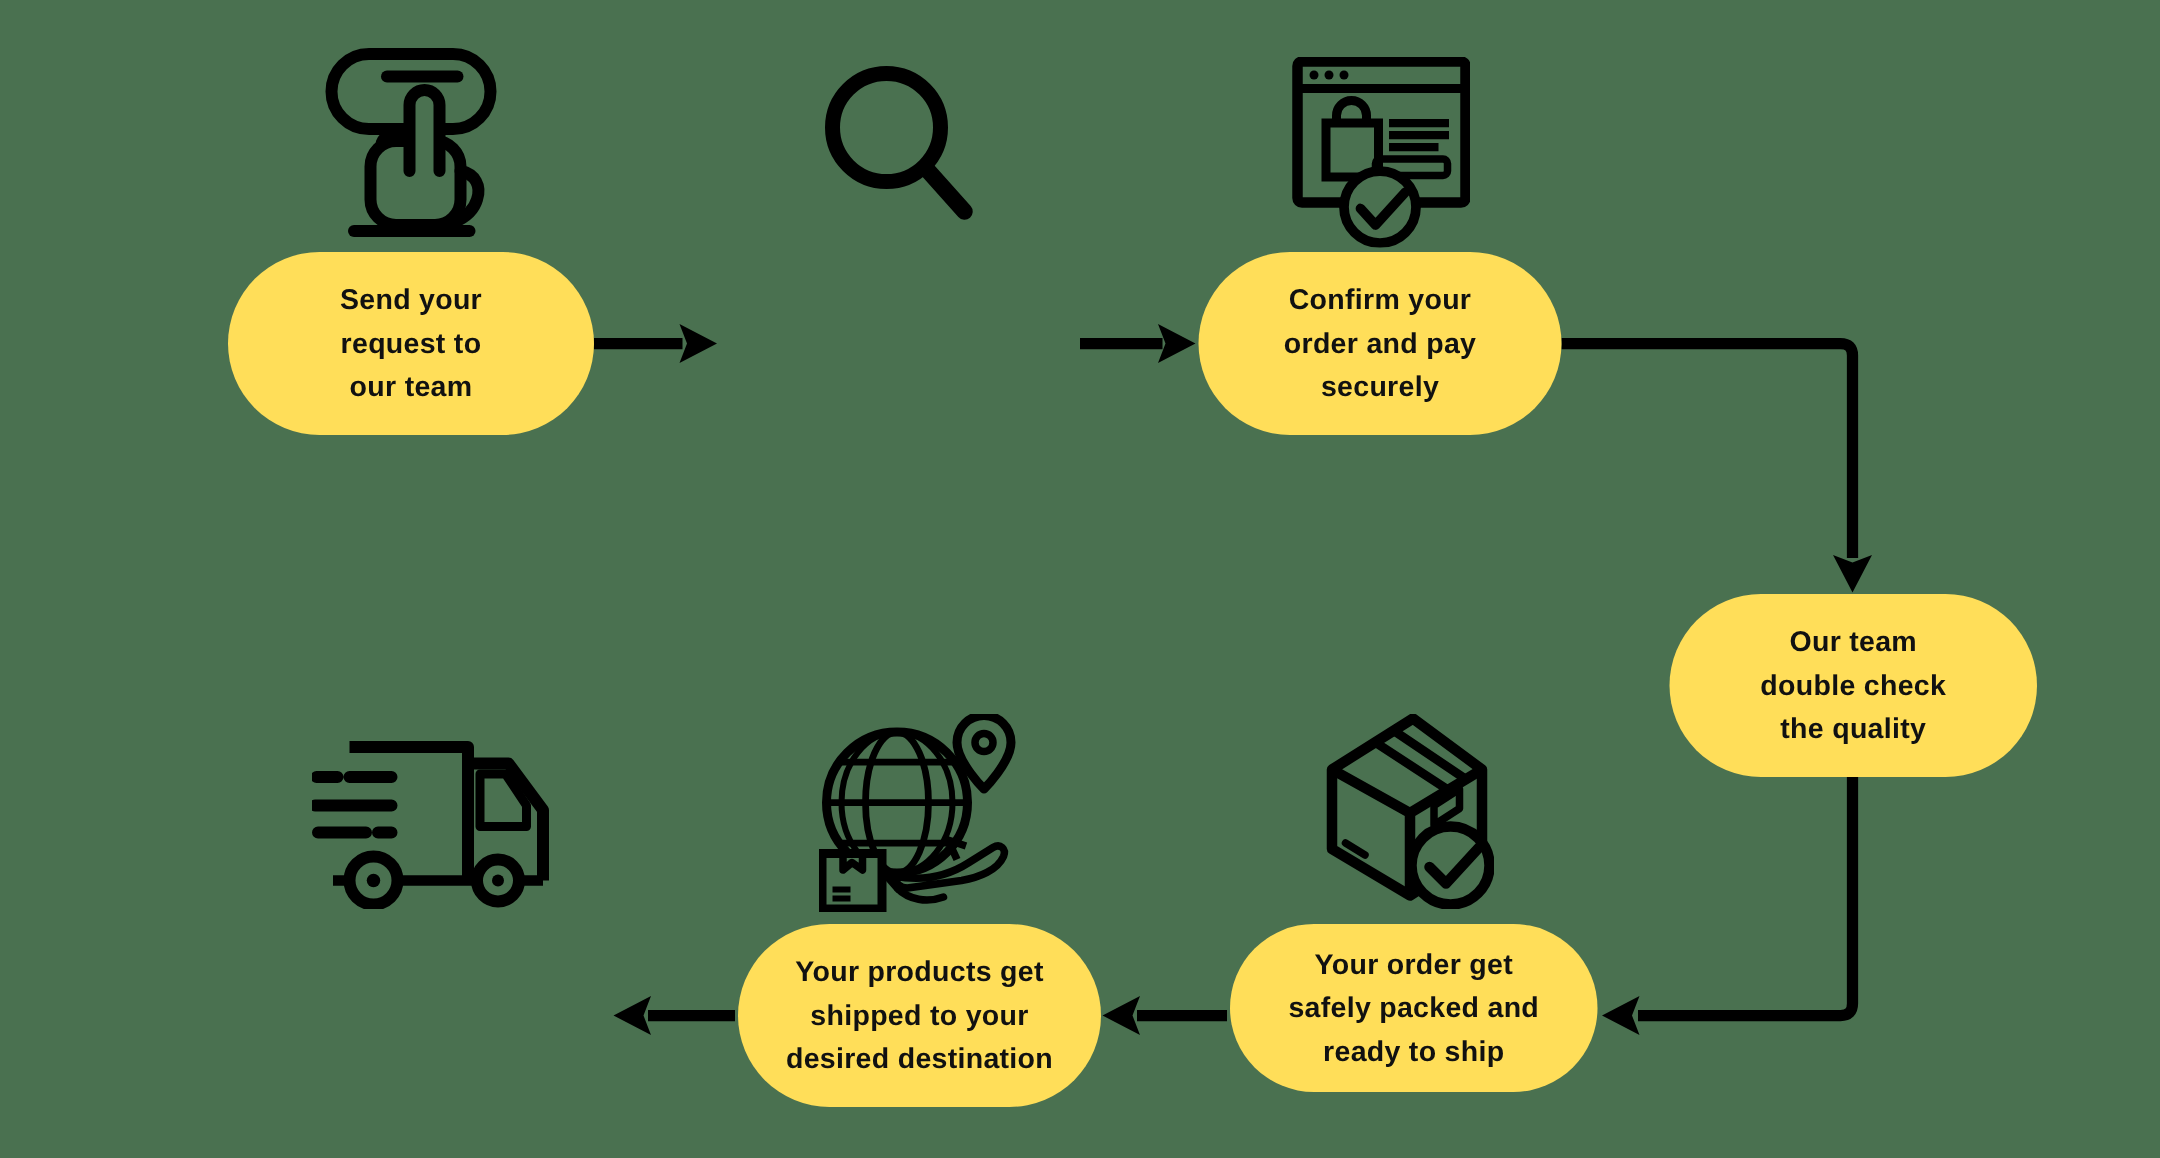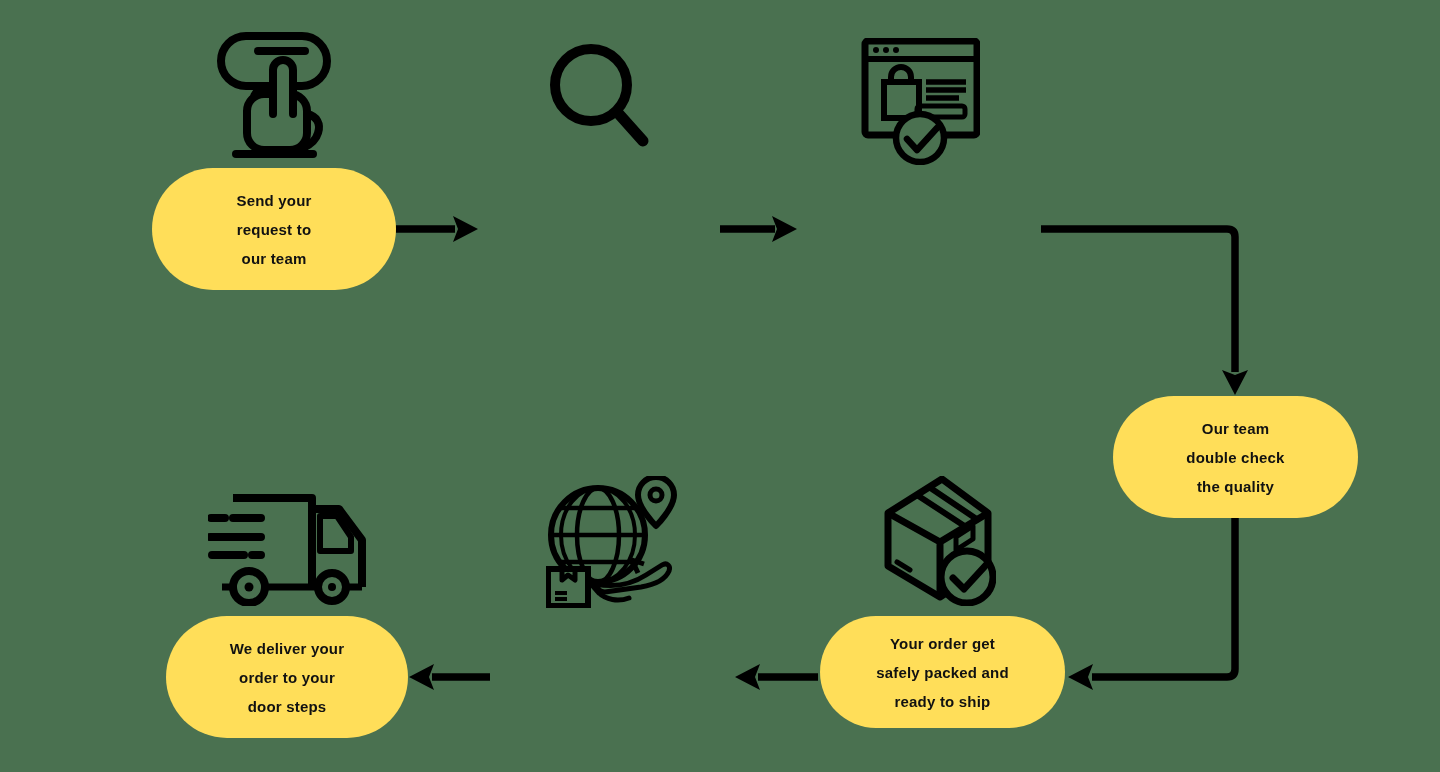--- a/index.html
+++ b/index.html
@@ -11,21 +11,21 @@
   #canvas{position:relative;width:1440px;height:772px;}
   .pill{
     position:absolute;
     background:#FFDE59;
     border-radius:61px;
     display:flex;align-items:center;justify-content:center;
     text-align:center;
   }
   .pill .label{
     font-weight:700;
-    font-size:15px;
+    font-size:19px;
     line-height:29px;
     color:#111111;
     white-space:pre-line;
     letter-spacing:0.2px;
   }
   .p1{left:152px;top:168px;width:244px;height:122px;}
   .p2{left:477px;top:168px;width:243px;height:122px;}
   .p3{left:799px;top:168px;width:242px;height:122px;}
   .p4{left:1113px;top:396px;width:245px;height:122px;}
   .p5{left:820px;top:616px;width:245px;height:112px;}
@@ -132,29 +132,34 @@
       <path d="M735 677 L760 664 L755 677 L760 690 Z"></path>
       <path d="M409 677 L434 664 L429 677 L434 690 Z"></path>
     </g>
   </svg>
 
   <div class="pill p1">
     <span class="label">Send your
 request to
 our team</span>
   </div>
+  <div class="pill p3">
+    <span class="label">Confirm your
+order and pay
+securely</span>
+  </div>
   <div class="pill p4">
     <span class="label">Our team
 double check
 the quality</span>
   </div>
   <div class="pill p5">
     <span class="label">Your order get
 safely packed and
 ready to ship</span>
   </div>
-  <div class="pill p7">
-    <span class="label">We deliver your
-order to your
-door steps</span>
+  <div class="pill p6">
+    <span class="label">Your products get
+shipped to your
+desired destination</span>
   </div>
 
 </div>
 
 </body></html>

